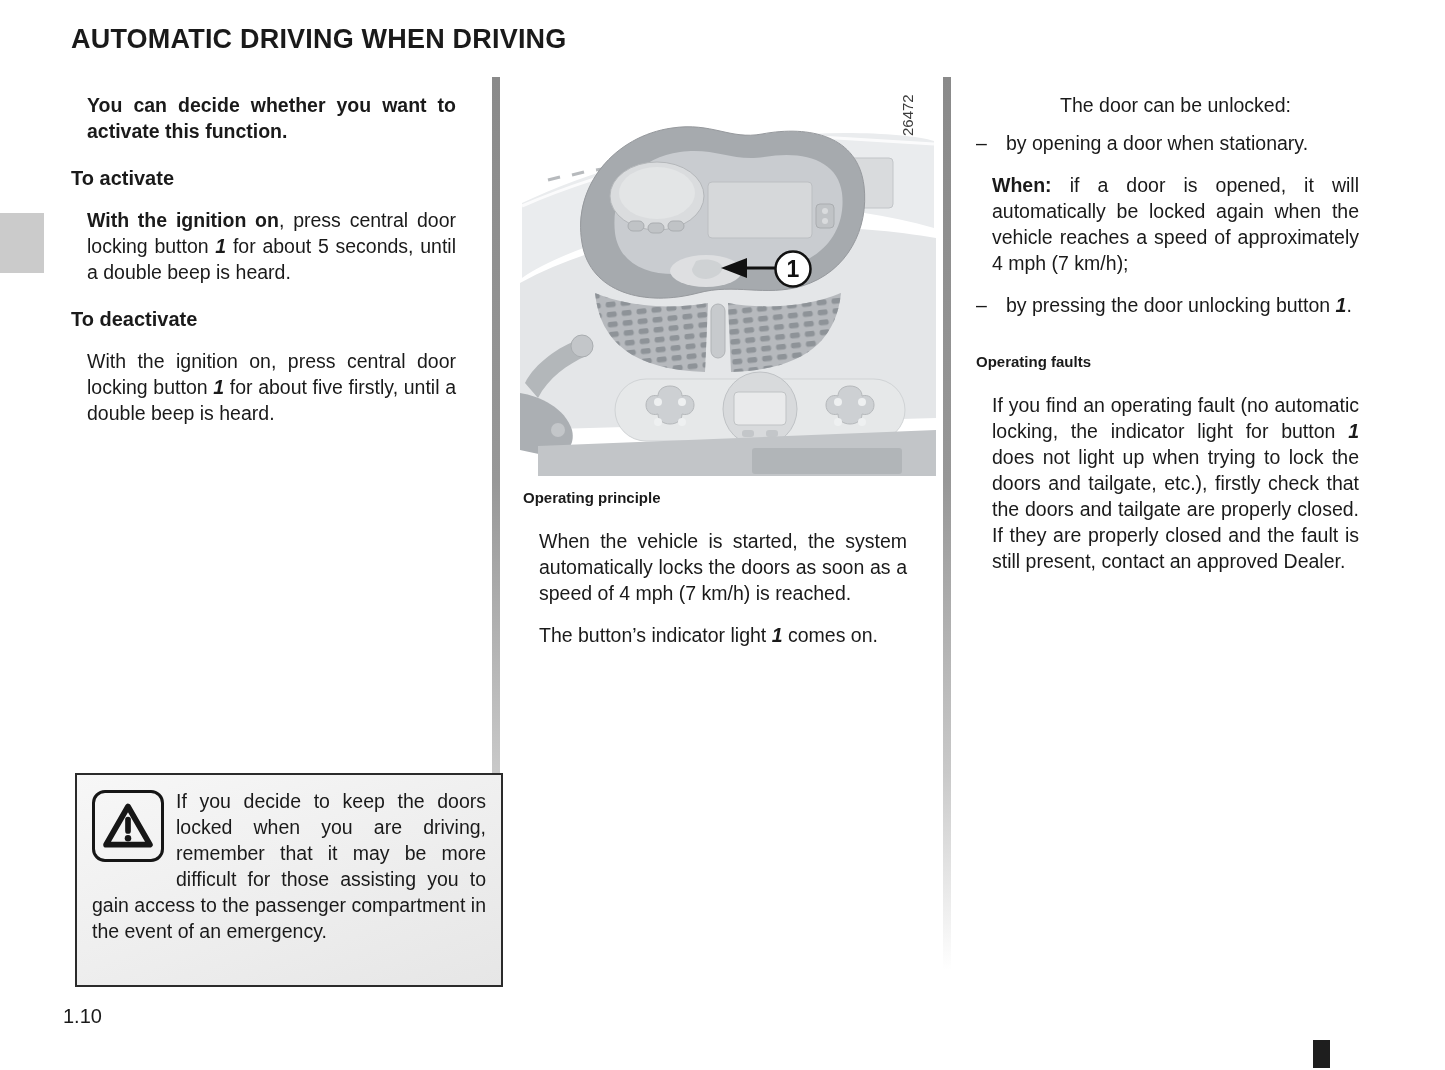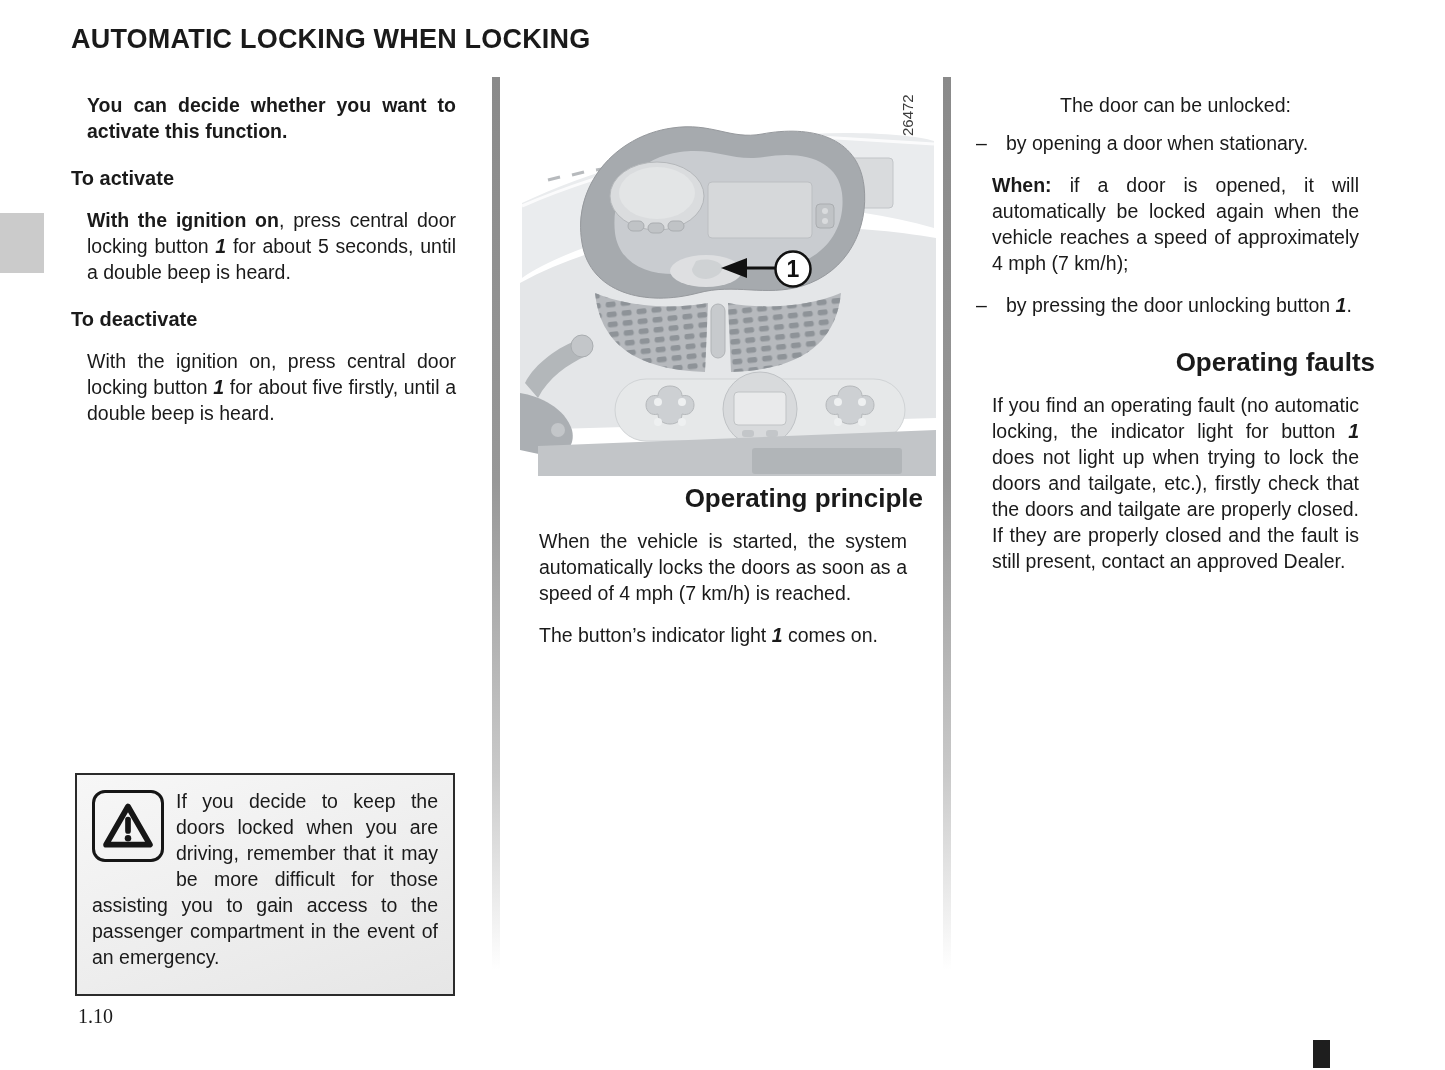--- a/index.html
+++ b/index.html
@@ -3,21 +3,21 @@
 <meta charset="utf-8">
 <style>
   html,body{margin:0;padding:0;background:#ffffff;}
   .page{position:relative;width:1445px;height:1070px;background:#fff;overflow:hidden;
         font-family:"Liberation Sans", sans-serif;color:#1a1a1a;}
   .title{position:absolute;left:71px;top:24px;font-size:27px;font-weight:bold;letter-spacing:.2px;white-space:nowrap;}
   .col{position:absolute;font-size:19.5px;line-height:26px;}
   .col p{margin:16px;text-align:justify;}
   .b{font-weight:bold;}
   .bi{font-weight:bold;font-style:italic;}
-  .h2{font-size:26px;font-weight:bold;line-height:28px;text-align:right;}
+  .h2{font-size:15px;font-weight:bold;line-height:28px;text-align:left;}
   .h3{font-size:20px;font-weight:bold;line-height:26px;text-align:left;}
   
   #col1{left:71px;top:76px;width:401px;}
   #col1 .intro{font-weight:bold;margin-bottom:0;}
   #col1 .h3{margin:21px 0 11px 0;}
   
   #figure{position:absolute;left:520px;top:78px;width:416px;height:400px;}
   #col2{left:523px;top:484px;width:400px;}
   #col2 .h2{margin:0 0 10px 0;}
   #col2 p{margin-bottom:12px;}
@@ -29,35 +29,35 @@
   .bullet .btxt{flex:1;text-align:justify;}
   .note-block{margin:2px 0 12px 30px;text-align:justify;}
   #col3 .h2{margin:30px 0 12px 0;}
   
   .divider{position:absolute;top:77px;width:8px;height:893px;
            background:linear-gradient(to bottom,#8a8a8a 0%,#979797 45%,#c9c9c9 78%,rgba(255,255,255,0) 100%);}
   #divider-1{left:492px;} #divider-2{left:943px;}
   .section-tab{position:absolute;left:0;top:213px;width:44px;height:60px;background:#cbcbcb;}
   .edge-marker{position:absolute;left:1313px;top:1040px;width:17px;height:28px;background:#1e1e1e;}
   
-  .warnbox{position:absolute;left:75px;top:773px;width:380px;min-height:214px;box-sizing:border-box;
+  .warnbox{position:absolute;left:75px;top:773px;width:428px;min-height:214px;box-sizing:border-box;
            border:2.5px solid #2b2b2b;background:linear-gradient(160deg,#f7f7f7 0%,#ededed 60%,#e6e6e6 100%);
            padding:13px 15px 24px 15px;font-size:19.5px;line-height:26px;}
   .warnbox p{margin:0;text-align:justify;}
   .warn-icon-wrap{float:left;width:84px;height:102px;}
   .warn-icon{width:66px;height:66px;border:3.5px solid #161616;border-radius:13px;
              display:flex;align-items:center;justify-content:center;background:transparent;margin-top:2px;}
-  .pagenum{position:absolute;left:78px;top:1005px;font-size:20px;font-family:Liberation Serif, serif;}
+  .pagenum{position:absolute;left:63px;top:1005px;font-size:20px;}
 </style>
 </head>
 <body>
 
 <div class="page">
 
-  <div class="title">AUTOMATIC LOCKING WHEN LOCKING</div>
+  <div class="title">AUTOMATIC DRIVING WHEN DRIVING</div>
 
   <div class="section-tab"></div>
 
   <div class="divider" id="divider-1"></div>
   <div class="divider" id="divider-2"></div>
 
   <div class="col" id="col1">
     <p class="intro">You can decide whether you want to activate this function.</p>
     <div class="h3">To activate</div>
     <p><span class="b">With the ignition on</span><span>, press central door locking button </span><span class="bi">1</span><span> for about 5 seconds, until a double beep is heard.</span></p>

